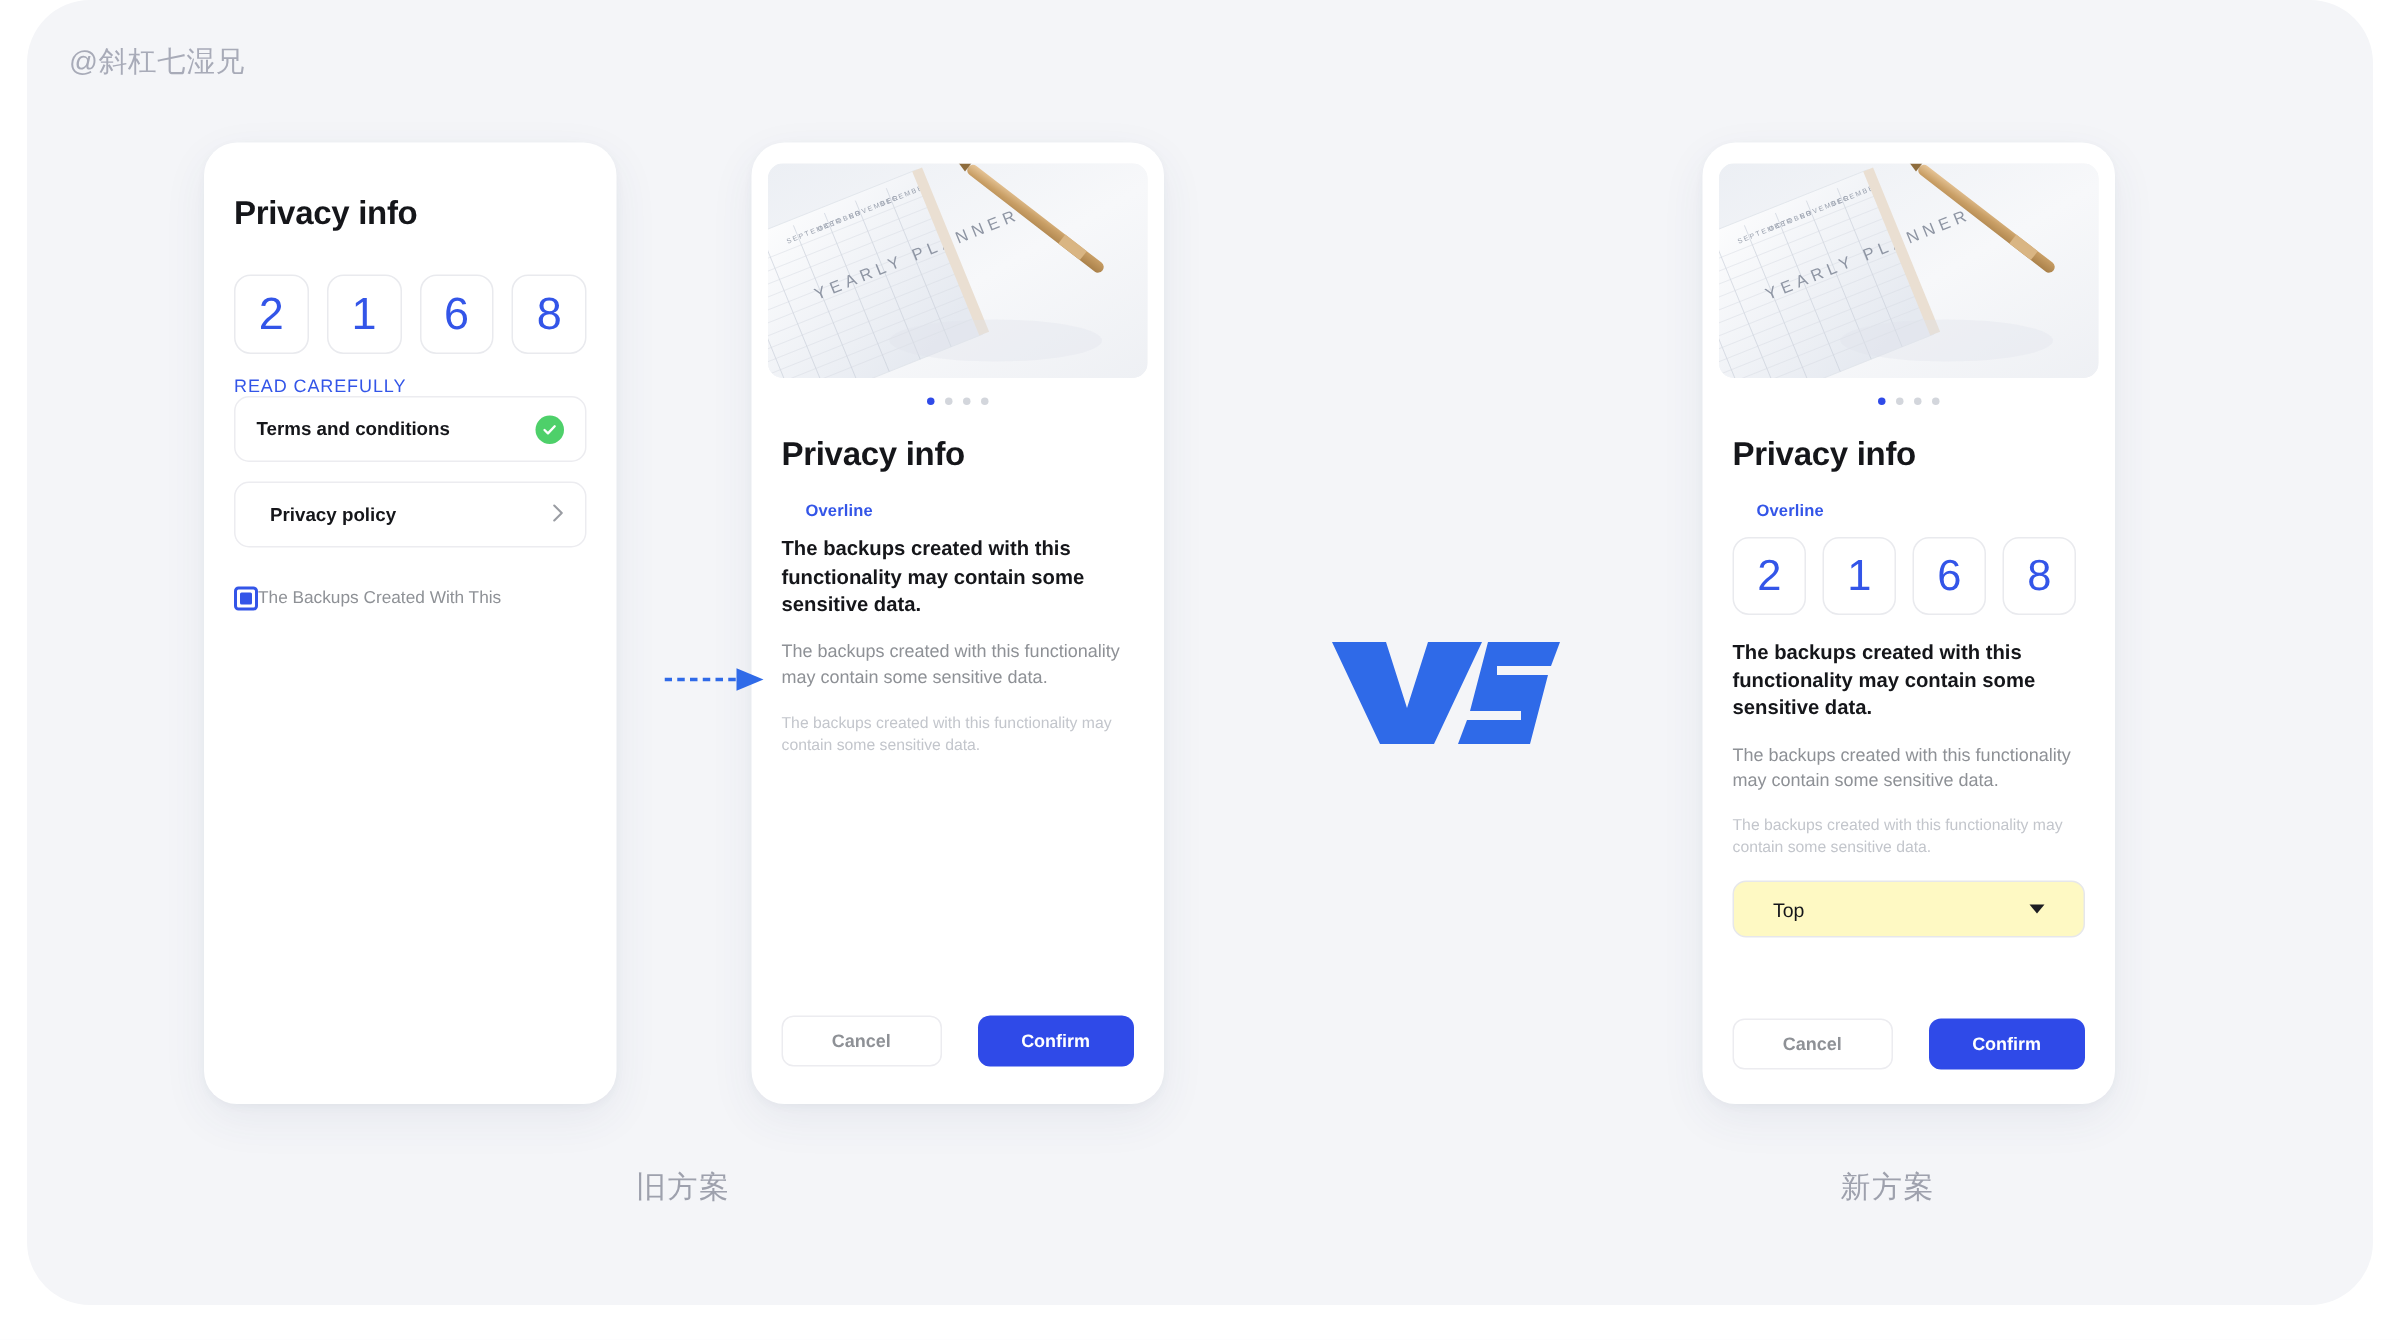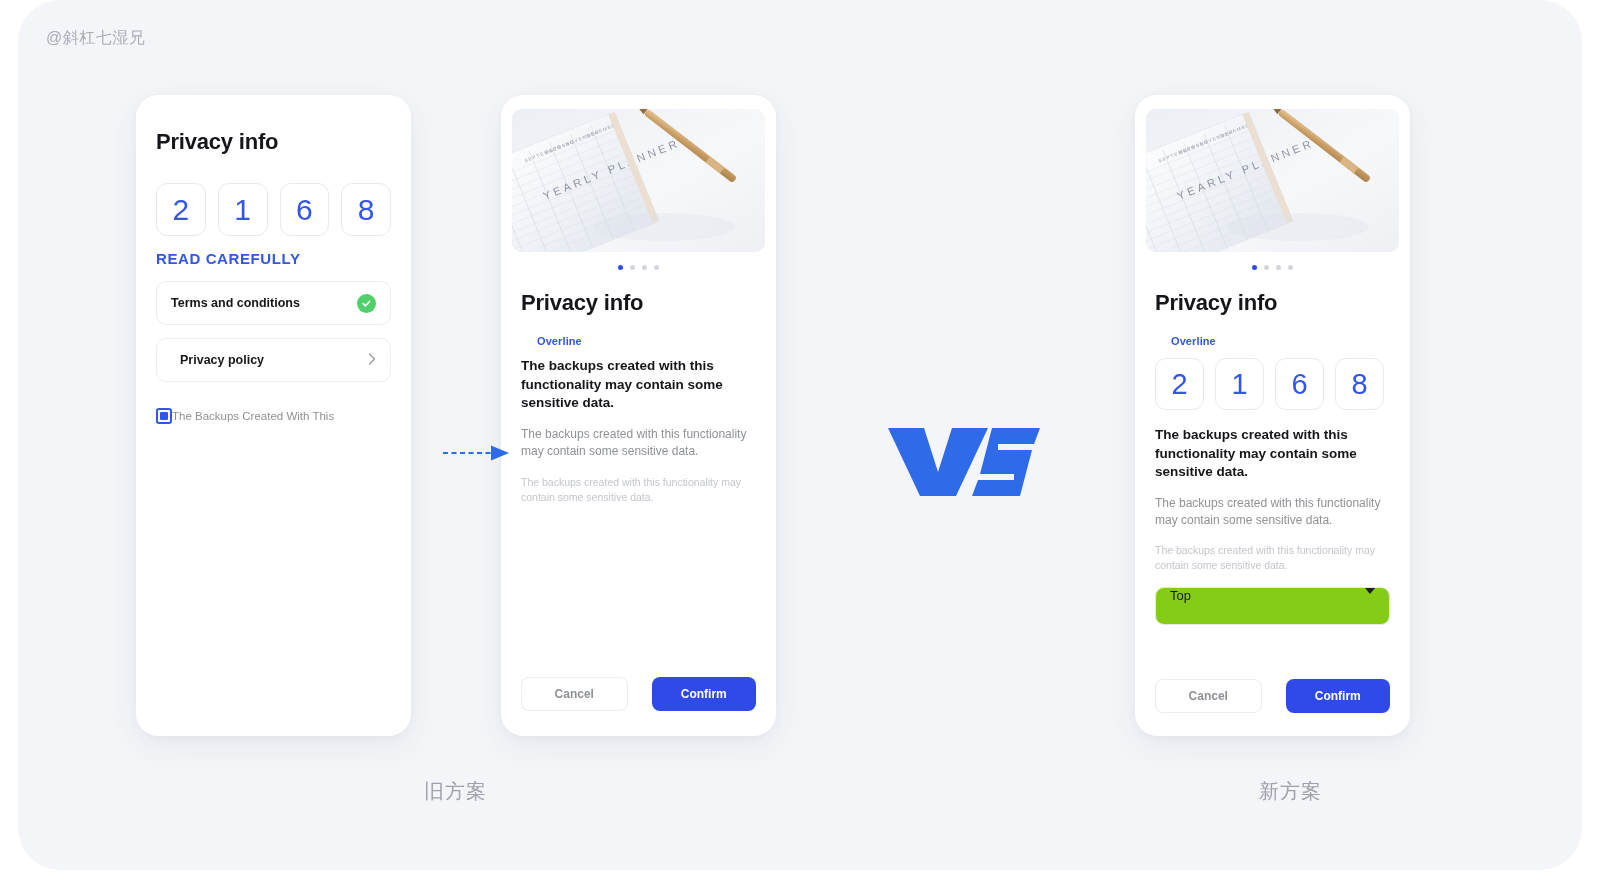--- a/index.html
+++ b/index.html
@@ -12,21 +12,21 @@
   .stage {
     position: absolute;
     left: 18px; top: 0px;
     width: 1564px; height: 870px;
     background: #f4f5f8;
     border-radius: 42px;
   }
   .watermark {
     position: absolute;
     left: 28px; top: 28px;
-    font-size: 16px;
+    font-size: 19px;
     color: #a8abb8;
     letter-spacing: 0.5px;
     user-select: none;
   }
 
   
   .card {
     position: absolute;
     background: #ffffff;
     border-radius: 22px;
@@ -62,21 +62,21 @@
   
   .muted {
     font-size: 11.5px; color: #86898f; line-height: 1.45;
   }
   .overline {
     font-size: 11px; font-weight: bold; color: #3355e8;
     letter-spacing: 0.1px;
     margin-left: 16px;
   }
   .readcarefully {
-    font-size: 15px; font-weight: bold; color: #3355e8;
+    font-size: 12px; font-weight: normal; color: #3355e8;
     letter-spacing: 0.6px;
   }
   .body-bold {
     font-size: 13.5px; font-weight: bold; color: #15161a; line-height: 1.38;
   }
   .body-gray {
     font-size: 12px; color: #8e9196; line-height: 1.45;
   }
   .body-faint {
     font-size: 10.5px; color: #c3c6cc; line-height: 1.42;
@@ -152,23 +152,23 @@
   .hero svg { position: absolute; inset: 0; width: 100%; height: 100%; }
   .dots { display: flex; gap: 7px; justify-content: center; margin-top: 13px; }
   .dot { width: 5px; height: 5px; border-radius: 50%; background: #d3d6dc; }
   .dot.active { background: #2f4ae8; }
 
   
   .select {
     height: 38px;
     border: 1px solid #e6e7eb;
     border-radius: 9px;
-    display: flex; align-items: flex-start; justify-content: space-between;
-    padding: 0 14px;
-    background: #84cc16;
+    display: flex; align-items: center; justify-content: space-between;
+    padding: 0 26px;
+    background: #fef9c3;
     cursor: pointer;
   }
   .select-value { font-size: 13px; color: #15161a; }
   .caret {
     width: 0; height: 0;
     border-left: 5px solid transparent;
     border-right: 5px solid transparent;
     border-top: 6px solid #1d1e22;
   }
 
@@ -182,21 +182,21 @@
   }
 
   
   .caption {
     position: absolute;
     font-size: 20px; color: #9ea1ad;
     letter-spacing: 1px;
     width: 275px; text-align: center;
   }
   .cap-a { left: 300px; top: 778px; }
-  .cap-c { left: 1135px; top: 778px; }
+  .cap-c { left: 1103px; top: 778px; }
 </style>
 </head>
 <body>
 
 <div class="stage">
 
   <div class="watermark">@斜杠七湿兄</div>
 
   <div class="card card-a">
     <div class="pad" style="padding-top:34px;">
@@ -205,21 +205,21 @@
       <div class="digits" style="margin-top:28px;">
         <div class="digit">2</div>
         <div class="digit">1</div>
         <div class="digit">6</div>
         <div class="digit">8</div>
       </div>
 
 
       <div class="readcarefully" style="margin-top:14px;">READ CAREFULLY</div>
 
-      <div class="row" style="margin-top:14px;">
+      <div class="row" style="">
         <span class="row-label">Terms and conditions</span>
         <span class="check-circle">
           <svg width="11" height="11" viewBox="0 0 12 12">
               <path d="M2.2 6.2 L4.7 8.6 L9.6 3.5" fill="none" stroke="#ffffff" stroke-width="1.7" stroke-linecap="round" stroke-linejoin="round"></path>
             </svg>
         </span>
       </div>
 
       <div class="row" style="margin-top:13px;padding-left:23px;">
         <span class="row-label">Privacy policy</span>

